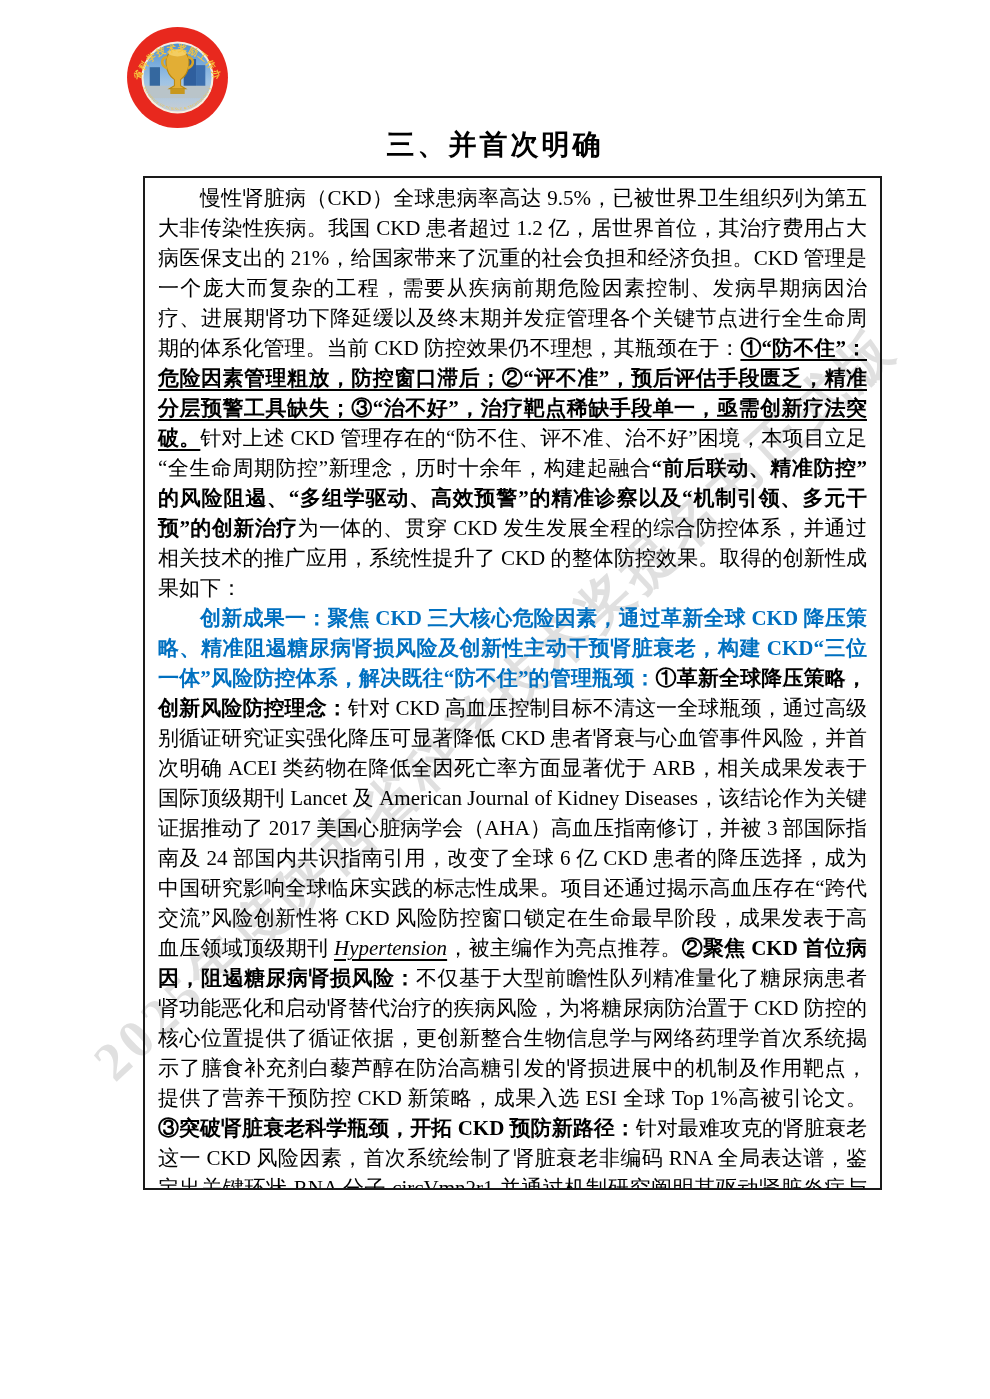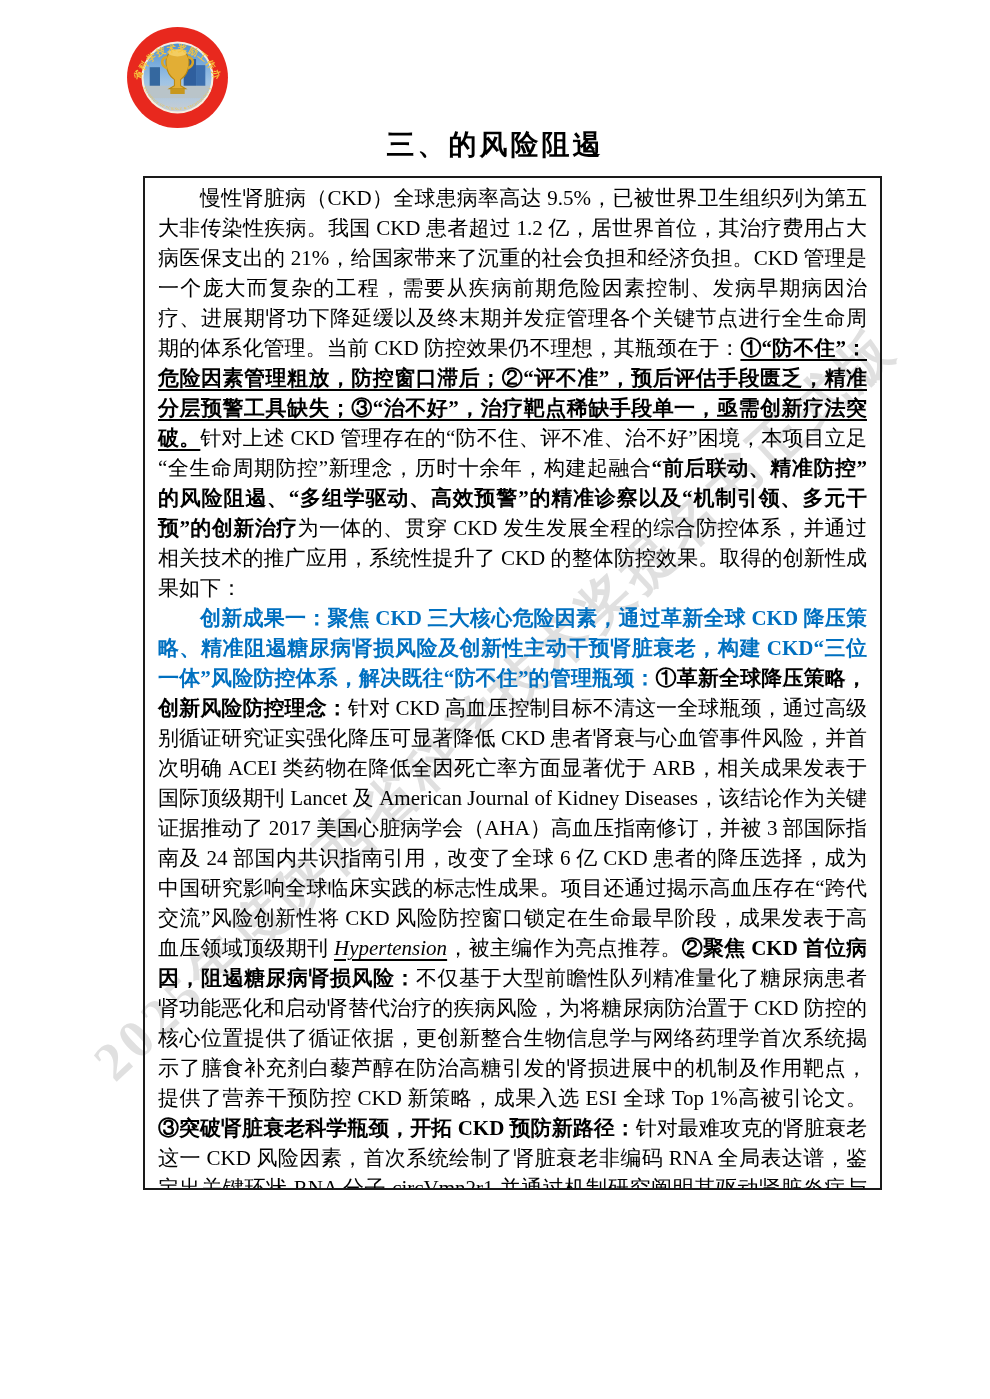--- a/index.html
+++ b/index.html
@@ -85,20 +85,20 @@
       </g>
       <text fill="#f6c43d" font-size="9" font-weight="bold" letter-spacing="1">
         <textPath href="#arcTop" startOffset="50%" text-anchor="middle" id="seal-ring-textpath">陕西省科学技术奖励工作办公室</textPath>
       </text>
       <text fill="#f6c43d" font-size="3.4" letter-spacing="0.4">
         <textPath href="#arcBottom" startOffset="50%" text-anchor="middle" id="seal-sub-textpath">SHAANXI OFFICE OF SCIENCE &amp; TECHNOLOGY AWARD</textPath>
       </text>
     </svg>
   </div>
 
-  <div class="title">三、的风险阻遏</div>
+  <div class="title">三、并首次明确</div>
 
   <div class="content-box" id="content-box">
       <p><span class="s-n">慢性肾脏病（CKD）全球患病率高达 9.5%，已被世界卫生组织列为第五大非传染性疾病。我国 CKD 患者超过 1.2 亿，居世界首位，其治疗费用占大病医保支出的 21%，给国家带来了沉重的社会负担和经济负担。CKD 管理是一个庞大而复杂的工程，需要从疾病前期危险因素控制、发病早期病因治疗、进展期肾功下降延缓以及终末期并发症管理各个关键节点进行全生命周期的体系化管理。当前 CKD 防控效果仍不理想，其瓶颈在于：</span><span class="s-bu">①“防不住”：危险因素管理粗放，防控窗口滞后；②“评不准”，预后评估手段匮乏，精准分层预警工具缺失；③“治不好”，治疗靶点稀缺手段单一，亟需创新疗法突破。</span><span class="s-n">针对上述 CKD 管理存在的“防不住、评不准、治不好”困境，本项目立足“全生命周期防控”新理念，历时十余年，构建起融合</span><span class="s-b">“前后联动、精准防控”的风险阻遏、“多组学驱动、高效预警”的精准诊察以及“机制引领、多元干预”的创新治疗</span><span class="s-n">为一体的、贯穿 CKD 发生发展全程的综合防控体系，并通过相关技术的推广应用，系统性提升了 CKD 的整体防控效果。取得的创新性成果如下：</span></p>
       <p><span class="s-bb">创新成果一：聚焦 CKD 三大核心危险因素，通过革新全球 CKD 降压策略、精准阻遏糖尿病肾损风险及创新性主动干预肾脏衰老，构建 CKD“三位一体”风险防控体系，解决既往“防不住”的管理瓶颈：</span><span class="s-b">①革新全球降压策略，创新风险防控理念：</span><span class="s-n">针对 CKD 高血压控制目标不清这一全球瓶颈，通过高级别循证研究证实强化降压可显著降低 CKD 患者肾衰与心血管事件风险，并首次明确 ACEI 类药物在降低全因死亡率方面显著优于 ARB，相关成果发表于国际顶级期刊 </span><span class="s-i">Lancet</span><span class="s-n"> 及 </span><span class="s-i">American Journal of Kidney Diseases</span><span class="s-n">，</span><span class="s-u">该结论作为关键证据推动了 2017 美国心脏病学会（AHA）高血压指南修订，并被 3 部国际指南及 24 部国内共识指南引用，改变了全球 6 亿 CKD 患者的降压选择，成为中国研究影响全球临床实践的标志性成果</span><span class="s-n">。项目还通过揭示高血压存在“跨代交流”风险创新性将 CKD 风险防控窗口锁定在生命最早阶段，成果</span><span class="s-u">发表于高血压领域顶级期刊 </span><span class="s-iu">Hypertension</span><span class="s-u">，被主编作为亮点推荐</span><span class="s-n">。</span><span class="s-b">②聚焦 CKD 首位病因，阻遏糖尿病肾损风险：</span><span class="s-n">不仅基于大型前瞻性队列精准量化了糖尿病患者肾功能恶化和启动肾替代治疗的疾病风险，为将糖尿病防治置于 CKD 防控的核心位置提供了循证依据，更创新整合生物信息学与网络药理学首次系统揭示了膳食补充剂白藜芦醇在防治高糖引发的肾损进展中的机制及作用靶点，提供了营养干预防控 CKD 新策略，成果</span><span class="s-u">入选 ESI 全球 Top 1%高被引论文</span><span class="s-n">。</span><span class="s-b">③突破肾脏衰老科学瓶颈，开拓 CKD 预防新路径：</span><span class="s-n">针对最难攻克的肾脏衰老这一 CKD 风险因素，首次系统绘制了肾脏衰老非编码 RNA 全局表达谱，鉴定出关键环状 RNA 分子 circVmn2r1 并通过机制研究阐明其驱动肾脏炎症与衰老的作用路径；首次证实钠-糖共转运蛋白 2 抑制剂（SGLT2i）可显著改善肾脏衰老，其效果优于传统药物二甲双胍，为老年肾病防治提供了优化选择，开拓了 CKD 预防新路径。</span></p>
     </div>
 
 </div>
 
 </body></html>

